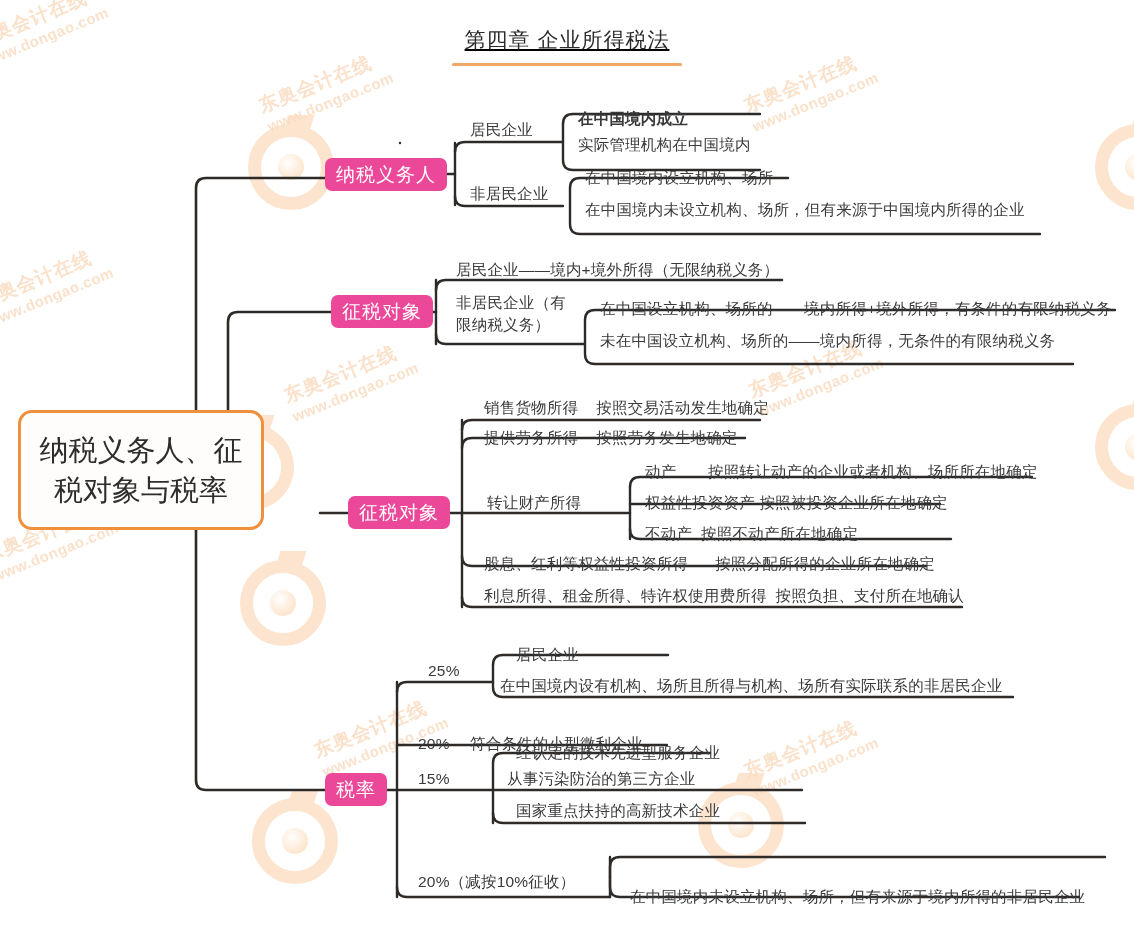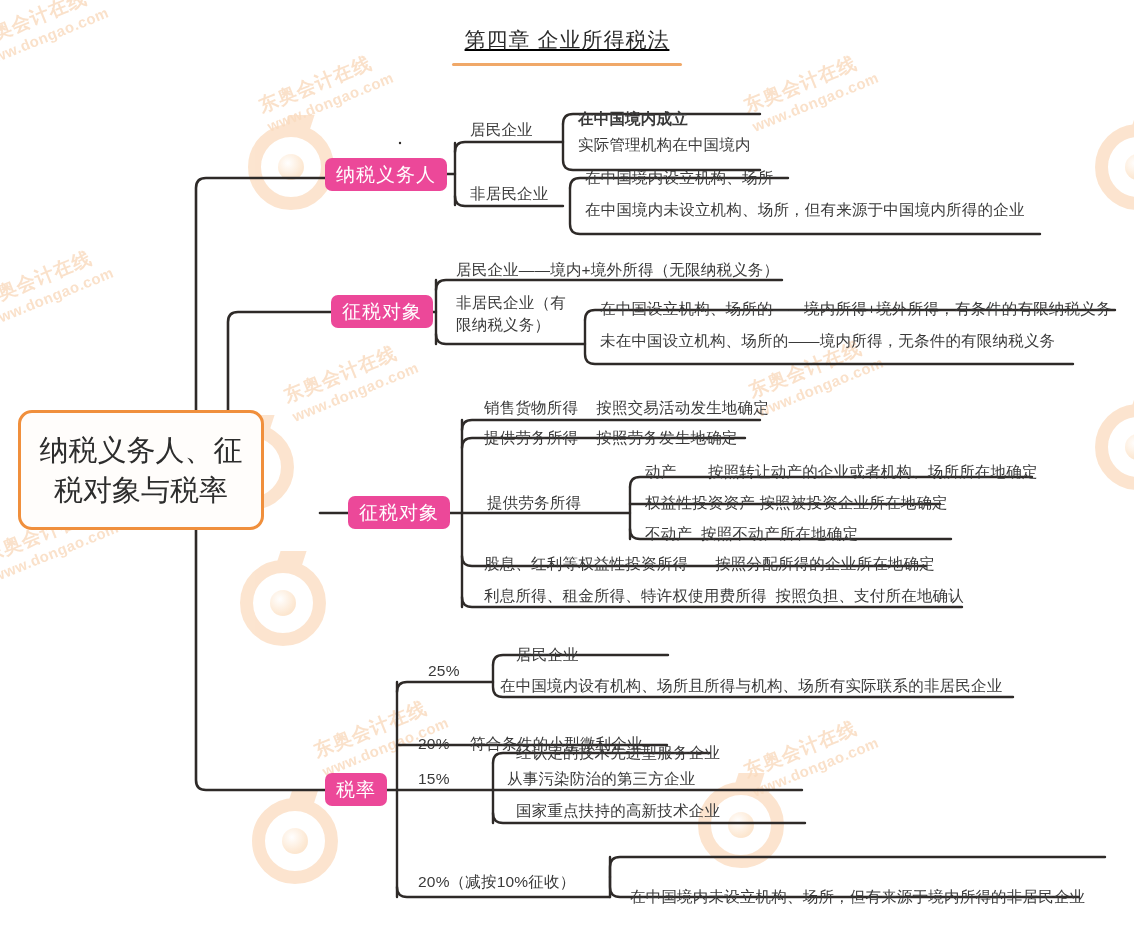--- a/index.html
+++ b/index.html
@@ -266,21 +266,21 @@
   <div class="node branch-node" style="left:331px; top:295px;">征税对象</div>
   <div class="node leaf" style="left:456px; top:259px;">居民企业——境内+境外所得（无限纳税义务）</div>
   <div class="node leaf multiline" style="left:456px; top:292px; line-height:22px;">非居民企业（有
 限纳税义务）</div>
   <div class="node leaf" style="left:600px; top:298px;">在中国设立机构、场所的——境内所得+境外所得，有条件的有限纳税义务</div>
   <div class="node leaf" style="left:600px; top:330px;">未在中国设立机构、场所的——境内所得，无条件的有限纳税义务</div>
 
   <div class="node branch-node" style="left:348px; top:496px;">征税对象</div>
   <div class="node leaf" style="left:484px; top:397px;">销售货物所得    按照交易活动发生地确定</div>
   <div class="node leaf" style="left:484px; top:427px;">提供劳务所得    按照劳务发生地确定</div>
-  <div class="node leaf" style="left:487px; top:492px;">提供劳务所得</div>
+  <div class="node leaf" style="left:487px; top:492px;">转让财产所得</div>
   <div class="node leaf" style="left:645px; top:461px;">动产       按照转让动产的企业或者机构、场所所在地确定</div>
   <div class="node leaf" style="left:645px; top:492px;">权益性投资资产 按照被投资企业所在地确定</div>
   <div class="node leaf" style="left:645px; top:523px;">不动产  按照不动产所在地确定</div>
   <div class="node leaf" style="left:484px; top:553px;">股息、红利等权益性投资所得      按照分配所得的企业所在地确定</div>
   <div class="node leaf" style="left:484px; top:585px;">利息所得、租金所得、特许权使用费所得  按照负担、支付所在地确认</div>
 
   <div class="node branch-node" style="left:325px; top:773px;">税率</div>
   <div class="node leaf" style="left:408px; top:660px;margin-left:20px;">25%</div>
   <div class="node leaf" style="left:516px; top:644px;">居民企业</div>
   <div class="node leaf" style="left:500px; top:675px;">在中国境内设有机构、场所且所得与机构、场所有实际联系的非居民企业</div>

